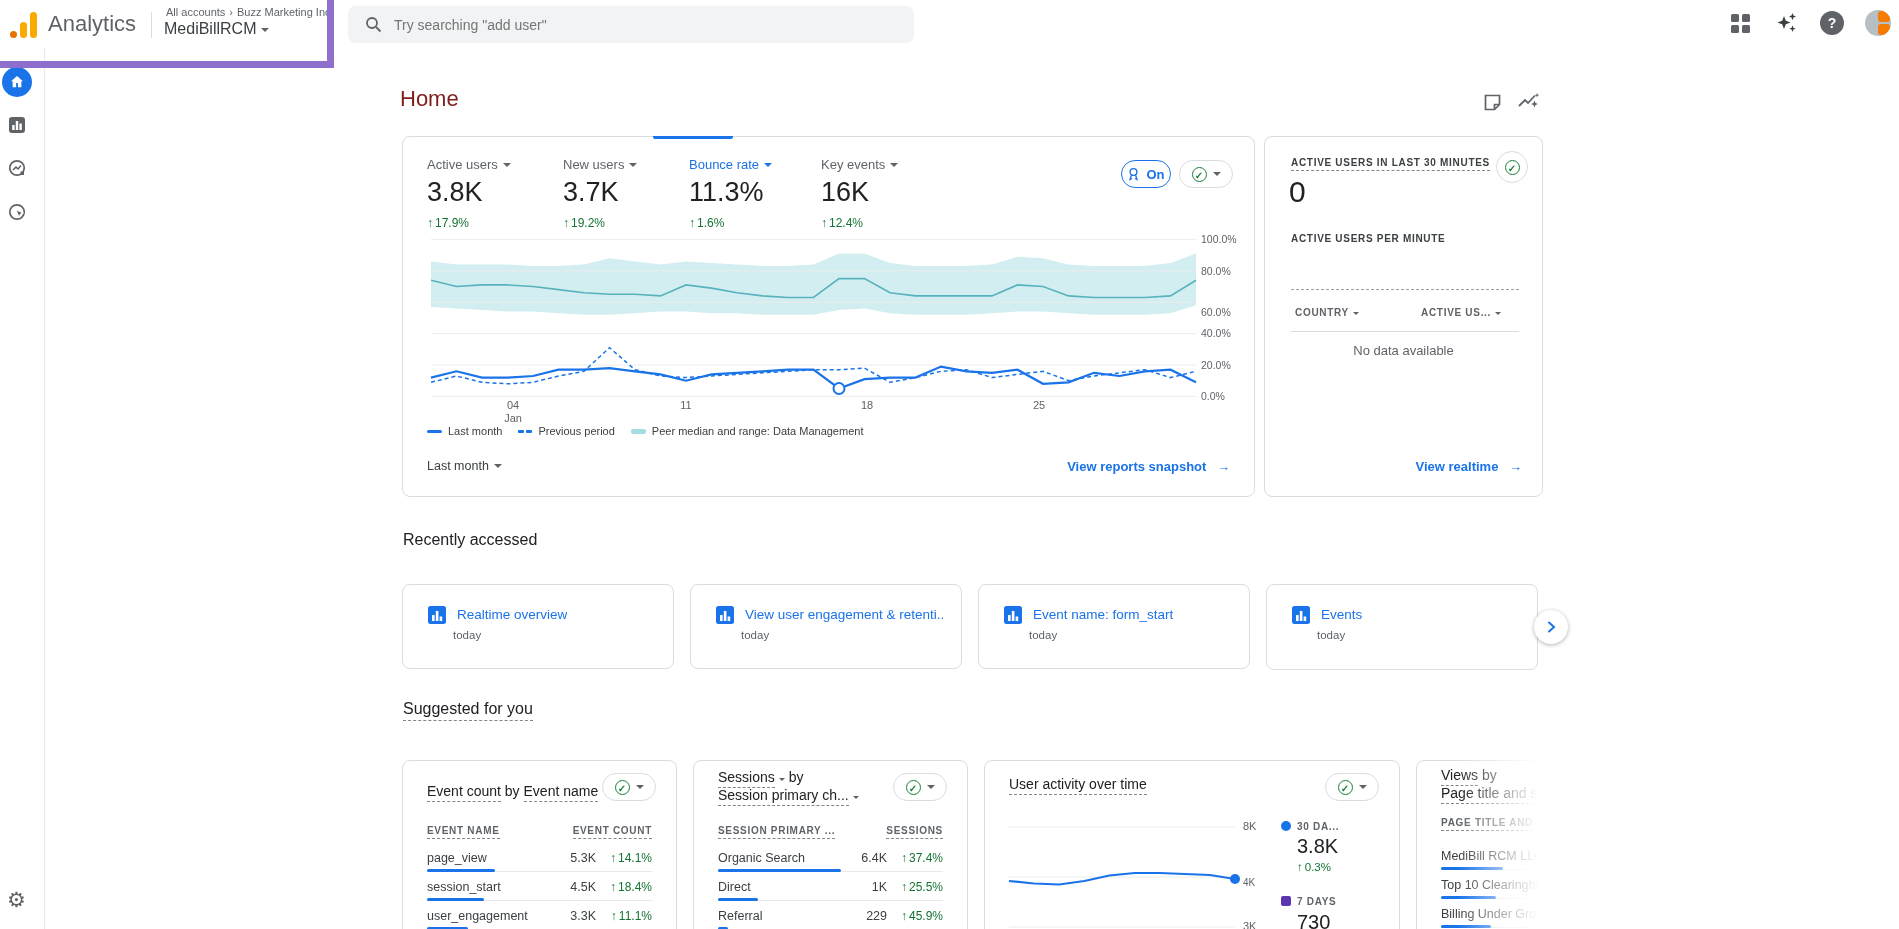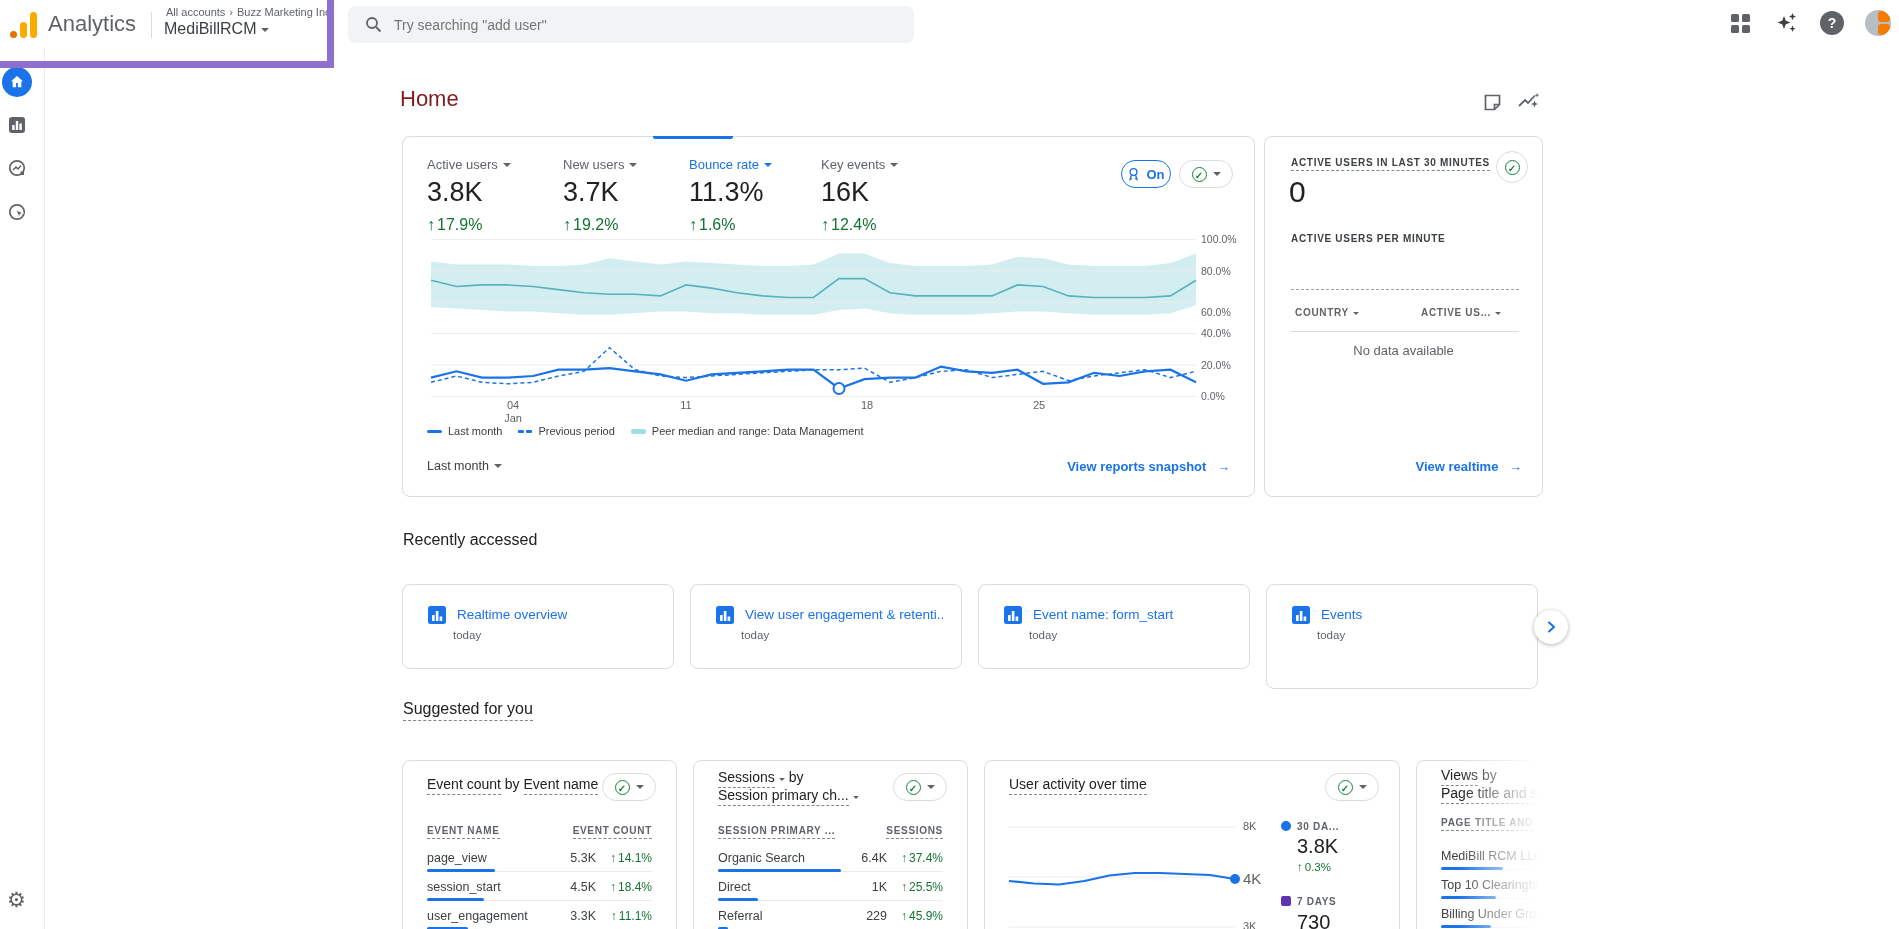--- a/index.html
+++ b/index.html
@@ -19,21 +19,21 @@
   .arr::after{content:"→";margin-left:7px;font-weight:bold}
   .crumb-sep::before{content:"›";margin:0 4px;color:#5f6368}
   .check-ring{display:inline-block;width:15px;height:15px;border:1.6px solid #188038;border-radius:50%;
       color:#188038;font-size:10px;line-height:15px;text-align:center;font-weight:bold;box-sizing:border-box}
   .check-ring::after{content:"✓"}
   .pill{position:absolute;display:flex;align-items:center;justify-content:center;gap:6px;
       width:52px;height:26px;border:1px solid #dadce0;border-radius:14px;background:#fff;cursor:pointer}
   .metric-col{position:absolute;cursor:pointer}
   .metric-label{font-size:13px;color:#5f6368;white-space:nowrap}
   .metric-value{font-size:27px;color:#202124;margin-top:5px}
-  .metric-delta{font-size:16px;margin-top:8px}
+  .metric-delta{font-size:12px;margin-top:8px}
   .row-name{position:absolute;left:24px;font-size:12.5px;color:#3c4043;white-space:nowrap}
   .row-val{position:absolute;font-size:12.5px;color:#3c4043}
   .row-delta{position:absolute;font-size:12px}
   .row-bar{position:absolute;left:24px;height:3px;background:#1a73e8;border-radius:2px;z-index:2}
   .row-line{position:absolute;left:24px;right:24px;height:1px;background:#e8eaed}
   .sec-title{position:absolute;font-size:16px;color:#202124}
   .card-title{font-size:14px;color:#202124}
   .rail-icon{position:absolute;left:8px;width:18px;height:18px;cursor:pointer}
   .gear-i::before{content:"⚙";font-size:21px;color:#5f6368}
   .legend-item{display:flex;align-items:center;gap:6px;font-size:11px;color:#3c4043;white-space:nowrap}
@@ -255,40 +255,40 @@
 <div class="card" style="left:978px;top:584px;width:272px;height:85px;cursor:pointer">
   <svg class="abs" style="left:24px;top:20px" width="20" height="20" viewBox="0 0 20 20">
     <rect x="1" y="1" width="18" height="18" rx="2.5" fill="#1a73e8"></rect>
     <rect x="5" y="10" width="2.6" height="6" fill="#fff"></rect>
       <rect x="8.8" y="6" width="2.6" height="10" fill="#fff"></rect>
       <rect x="12.6" y="11.5" width="2.6" height="4.5" fill="#fff"></rect>
   </svg>
   <div class="abs blue" style="left:54px;top:22px;font-size:13.5px;white-space:nowrap;overflow:hidden;max-width:200px">Event name: form_start</div>
   <div class="abs grey" style="left:50px;top:44px;font-size:11.5px">today</div>
 </div>
-<div class="card" style="left:1266px;top:584px;width:272px;height:105px;cursor:pointer">
+<div class="card" style="left:1266px;top:584px;width:272px;height:86px;cursor:pointer">
   <svg class="abs" style="left:24px;top:20px" width="20" height="20" viewBox="0 0 20 20">
     <rect x="1" y="1" width="18" height="18" rx="2.5" fill="#1a73e8"></rect>
     <rect x="5" y="10" width="2.6" height="6" fill="#fff"></rect>
       <rect x="8.8" y="6" width="2.6" height="10" fill="#fff"></rect>
       <rect x="12.6" y="11.5" width="2.6" height="4.5" fill="#fff"></rect>
   </svg>
   <div class="abs blue" style="left:54px;top:22px;font-size:13.5px;white-space:nowrap;overflow:hidden;max-width:200px">Events</div>
   <div class="abs grey" style="left:50px;top:44px;font-size:11.5px">today</div>
 </div>
 <div class="abs" style="left:1534px;top:610px;width:34px;height:34px;border-radius:50%;background:#fff;box-shadow:0 1px 4px rgba(0,0,0,.3);display:flex;align-items:center;justify-content:center;cursor:pointer;z-index:5">
   <svg width="14" height="14" viewBox="0 0 14 14">
       <polyline points="5,2.5 10,7 5,11.5" fill="none" stroke="#1a73e8" stroke-width="2" stroke-linecap="round"></polyline>
     </svg>
 </div>
 
 <div class="sec-title du" style="left:403px;top:700px">Suggested for you</div>
 
 <div class="card" style="left:402px;top:760px;width:275px;height:200px">
-  <div class="abs card-title" style="left:24px;top:15px;white-space:nowrap">
+  <div class="abs card-title" style="left:24px;top:22px;white-space:nowrap">
     <span class="du">Event count</span><span> by </span><span class="du">Event name</span>
   </div>
   <div class="pill" style="right:20px;top:12px">
     <span class="check-ring"></span>
     <span class="crt" style="margin-left:0"></span>
   </div>
   <div class="abs ovl du" style="left:24px;top:64px">EVENT NAME</div>
   <div class="abs ovl du" style="right:24px;top:64px">EVENT COUNT</div>
 
   <div class="row-name" style="top:90px">page_view</div>
@@ -352,21 +352,21 @@
   <svg id="mini-chart-svg" class="abs" style="left:0;top:0;pointer-events:none" width="416" height="200" viewBox="0 0 416 200">
     <g stroke="#ececec" stroke-width="1">
       <line x1="24" y1="66" x2="250" y2="66"></line>
         <line x1="24" y1="116" x2="250" y2="116"></line>
         <line x1="24" y1="166" x2="250" y2="166"></line>
     </g>
     <polyline id="mini-line" fill="none" stroke="#1a73e8" stroke-width="2.2" points="24.0,120.0 49.1,122.5 74.2,123.5 99.3,120.0 124.4,114.5 149.6,112.0 174.7,112.0 199.8,113.0 224.9,114.0 250.0,118.0"></polyline>
     <circle id="mini-dot" r="5" fill="#1a73e8" cx="250.0" cy="118.0"></circle>
   </svg>
   <div class="abs grey" style="left:258px;top:59px;font-size:11px">8K</div>
-  <div class="abs grey" style="left:258px;top:109px;font-size:15px">4K</div>
+  <div class="abs grey" style="left:258px;top:116px;font-size:10px">4K</div>
   <div class="abs grey" style="left:258px;top:159px;font-size:11px">3K</div>
 
   <div class="abs" style="left:296px;top:60px;width:10px;height:10px;border-radius:50%;background:#1a73e8"></div>
   <div class="abs ovl" style="left:312px;top:60px">30 DA...</div>
   <div class="abs" style="left:312px;top:74px;font-size:20px;color:#202124">3.8K</div>
   <div class="abs green up" style="left:312px;top:100px;font-size:11.5px">0.3%</div>
   <div class="abs" style="left:296px;top:135px;width:10px;height:10px;border-radius:2px;background:#5e35b1"></div>
   <div class="abs ovl" style="left:312px;top:135px">7 DAYS</div>
   <div class="abs" style="left:312px;top:150px;font-size:20px;color:#202124">730</div>
 </div>

